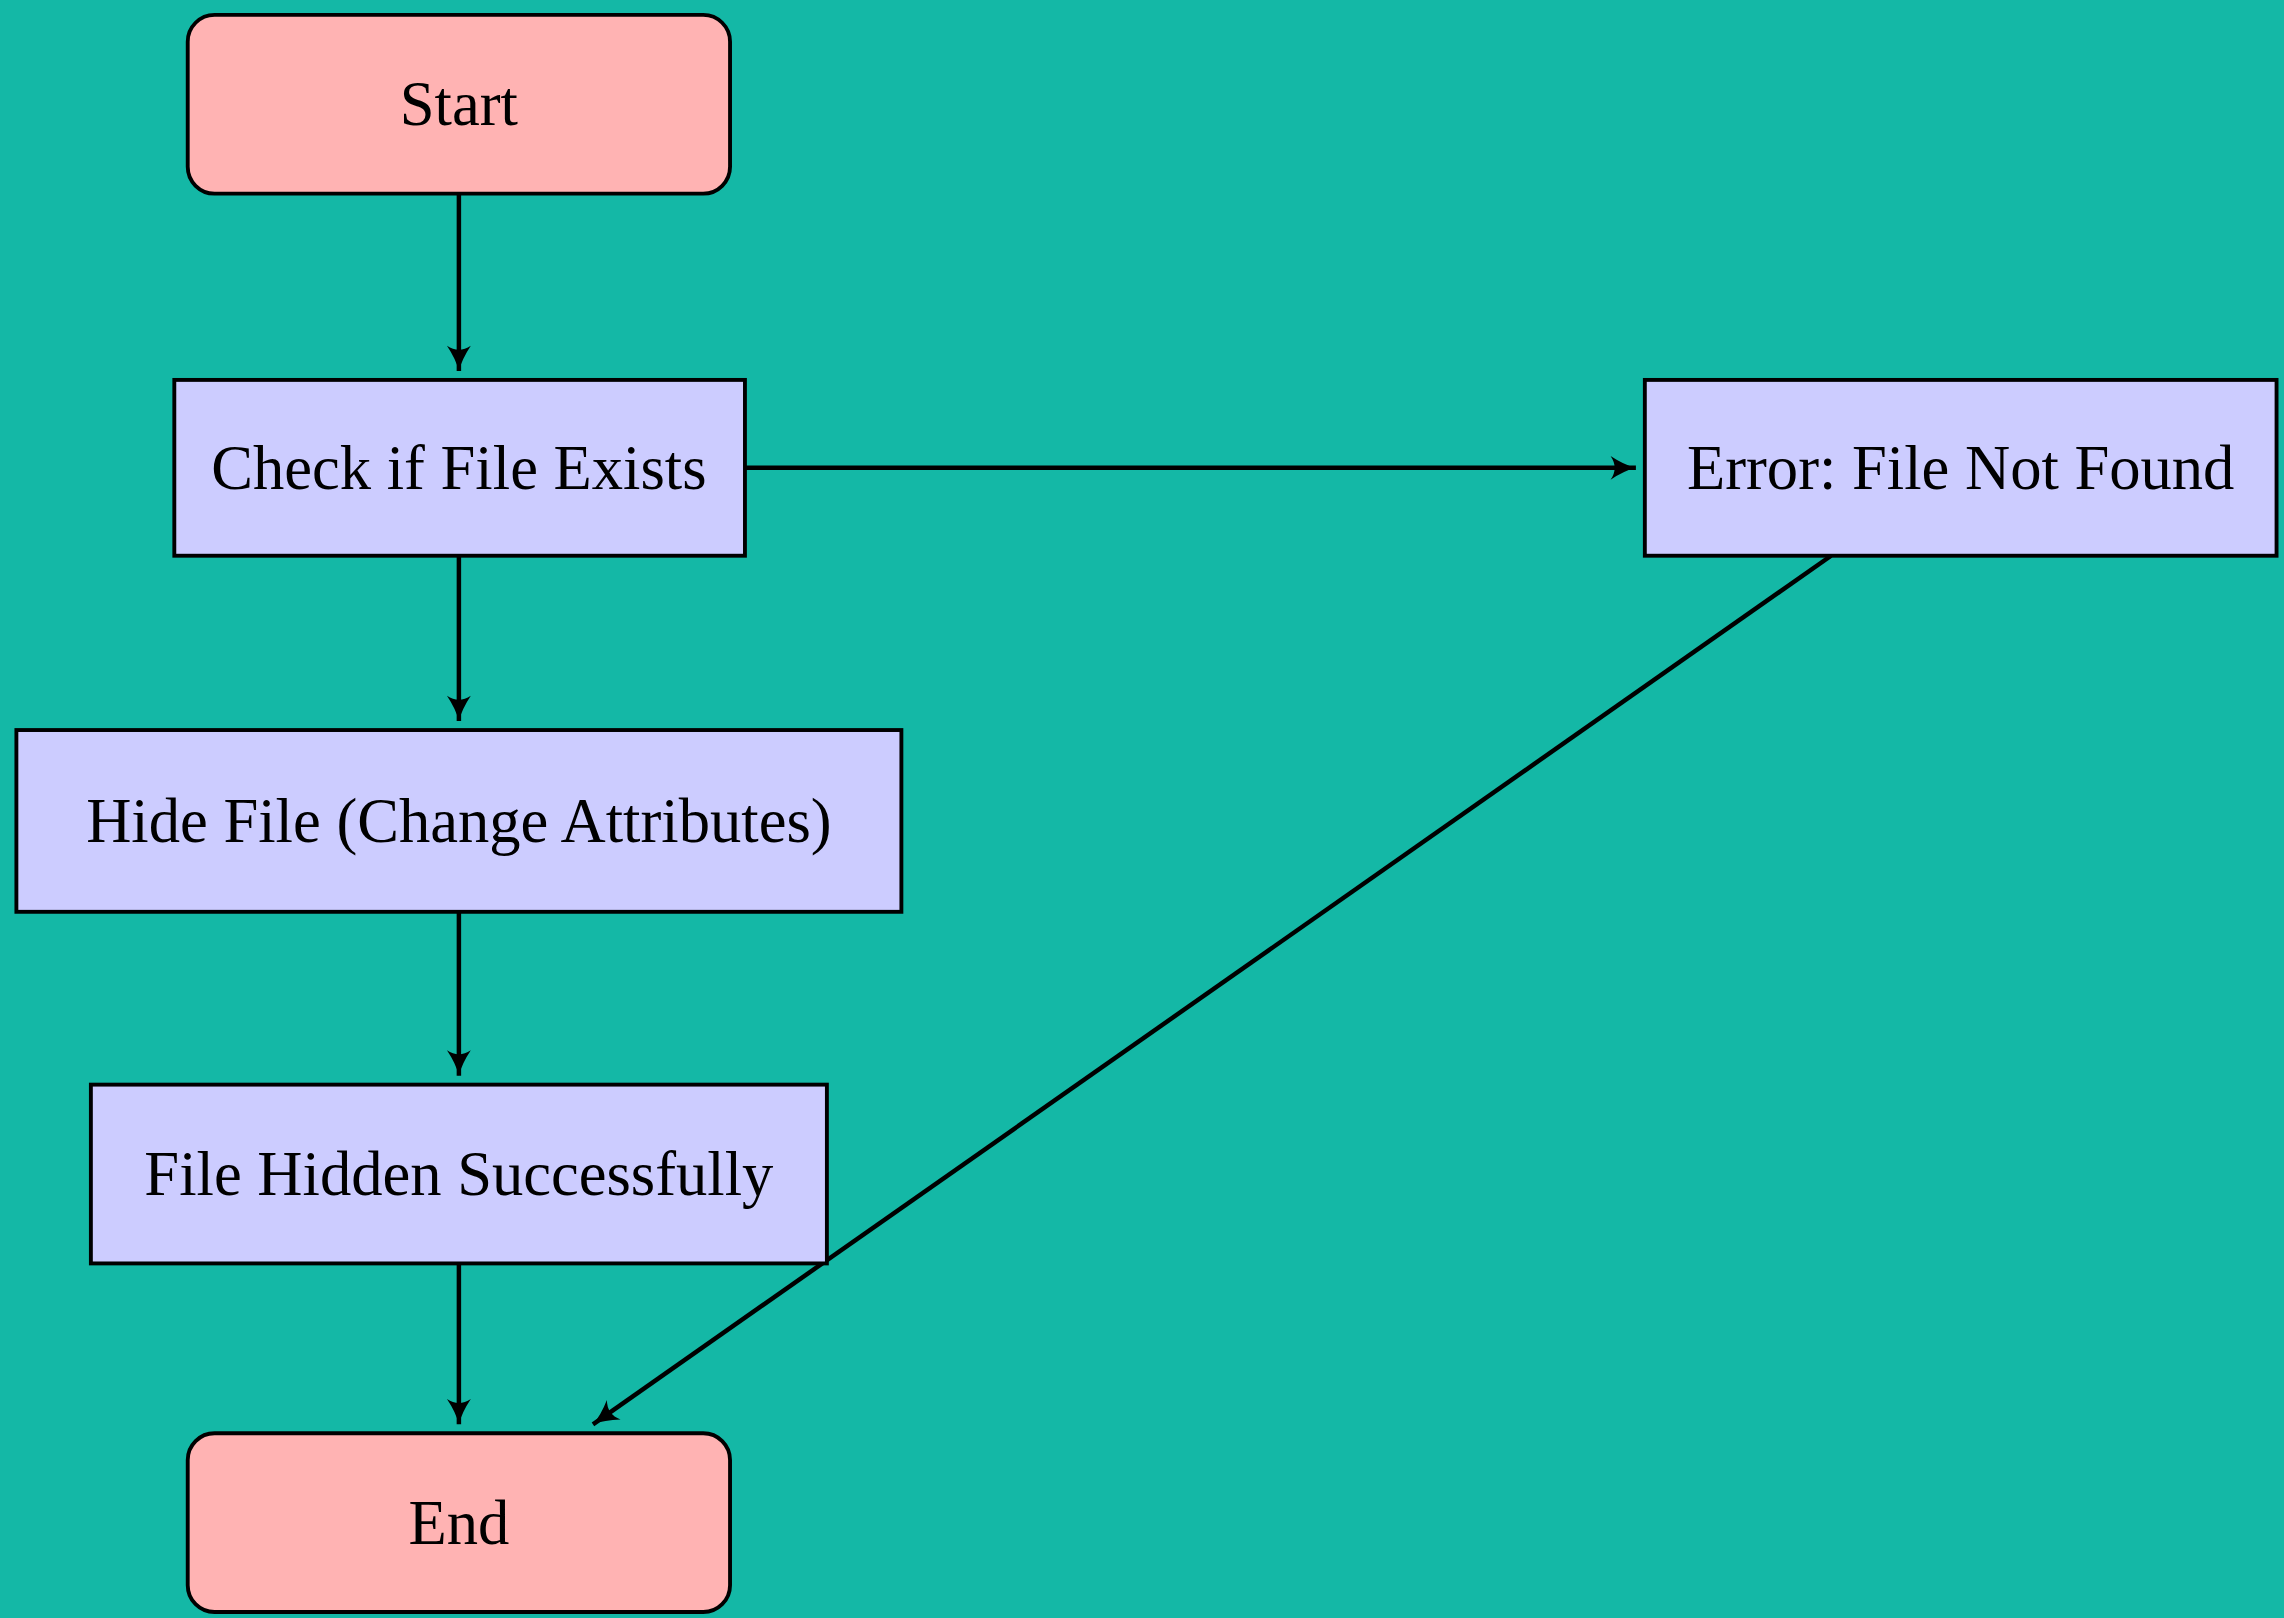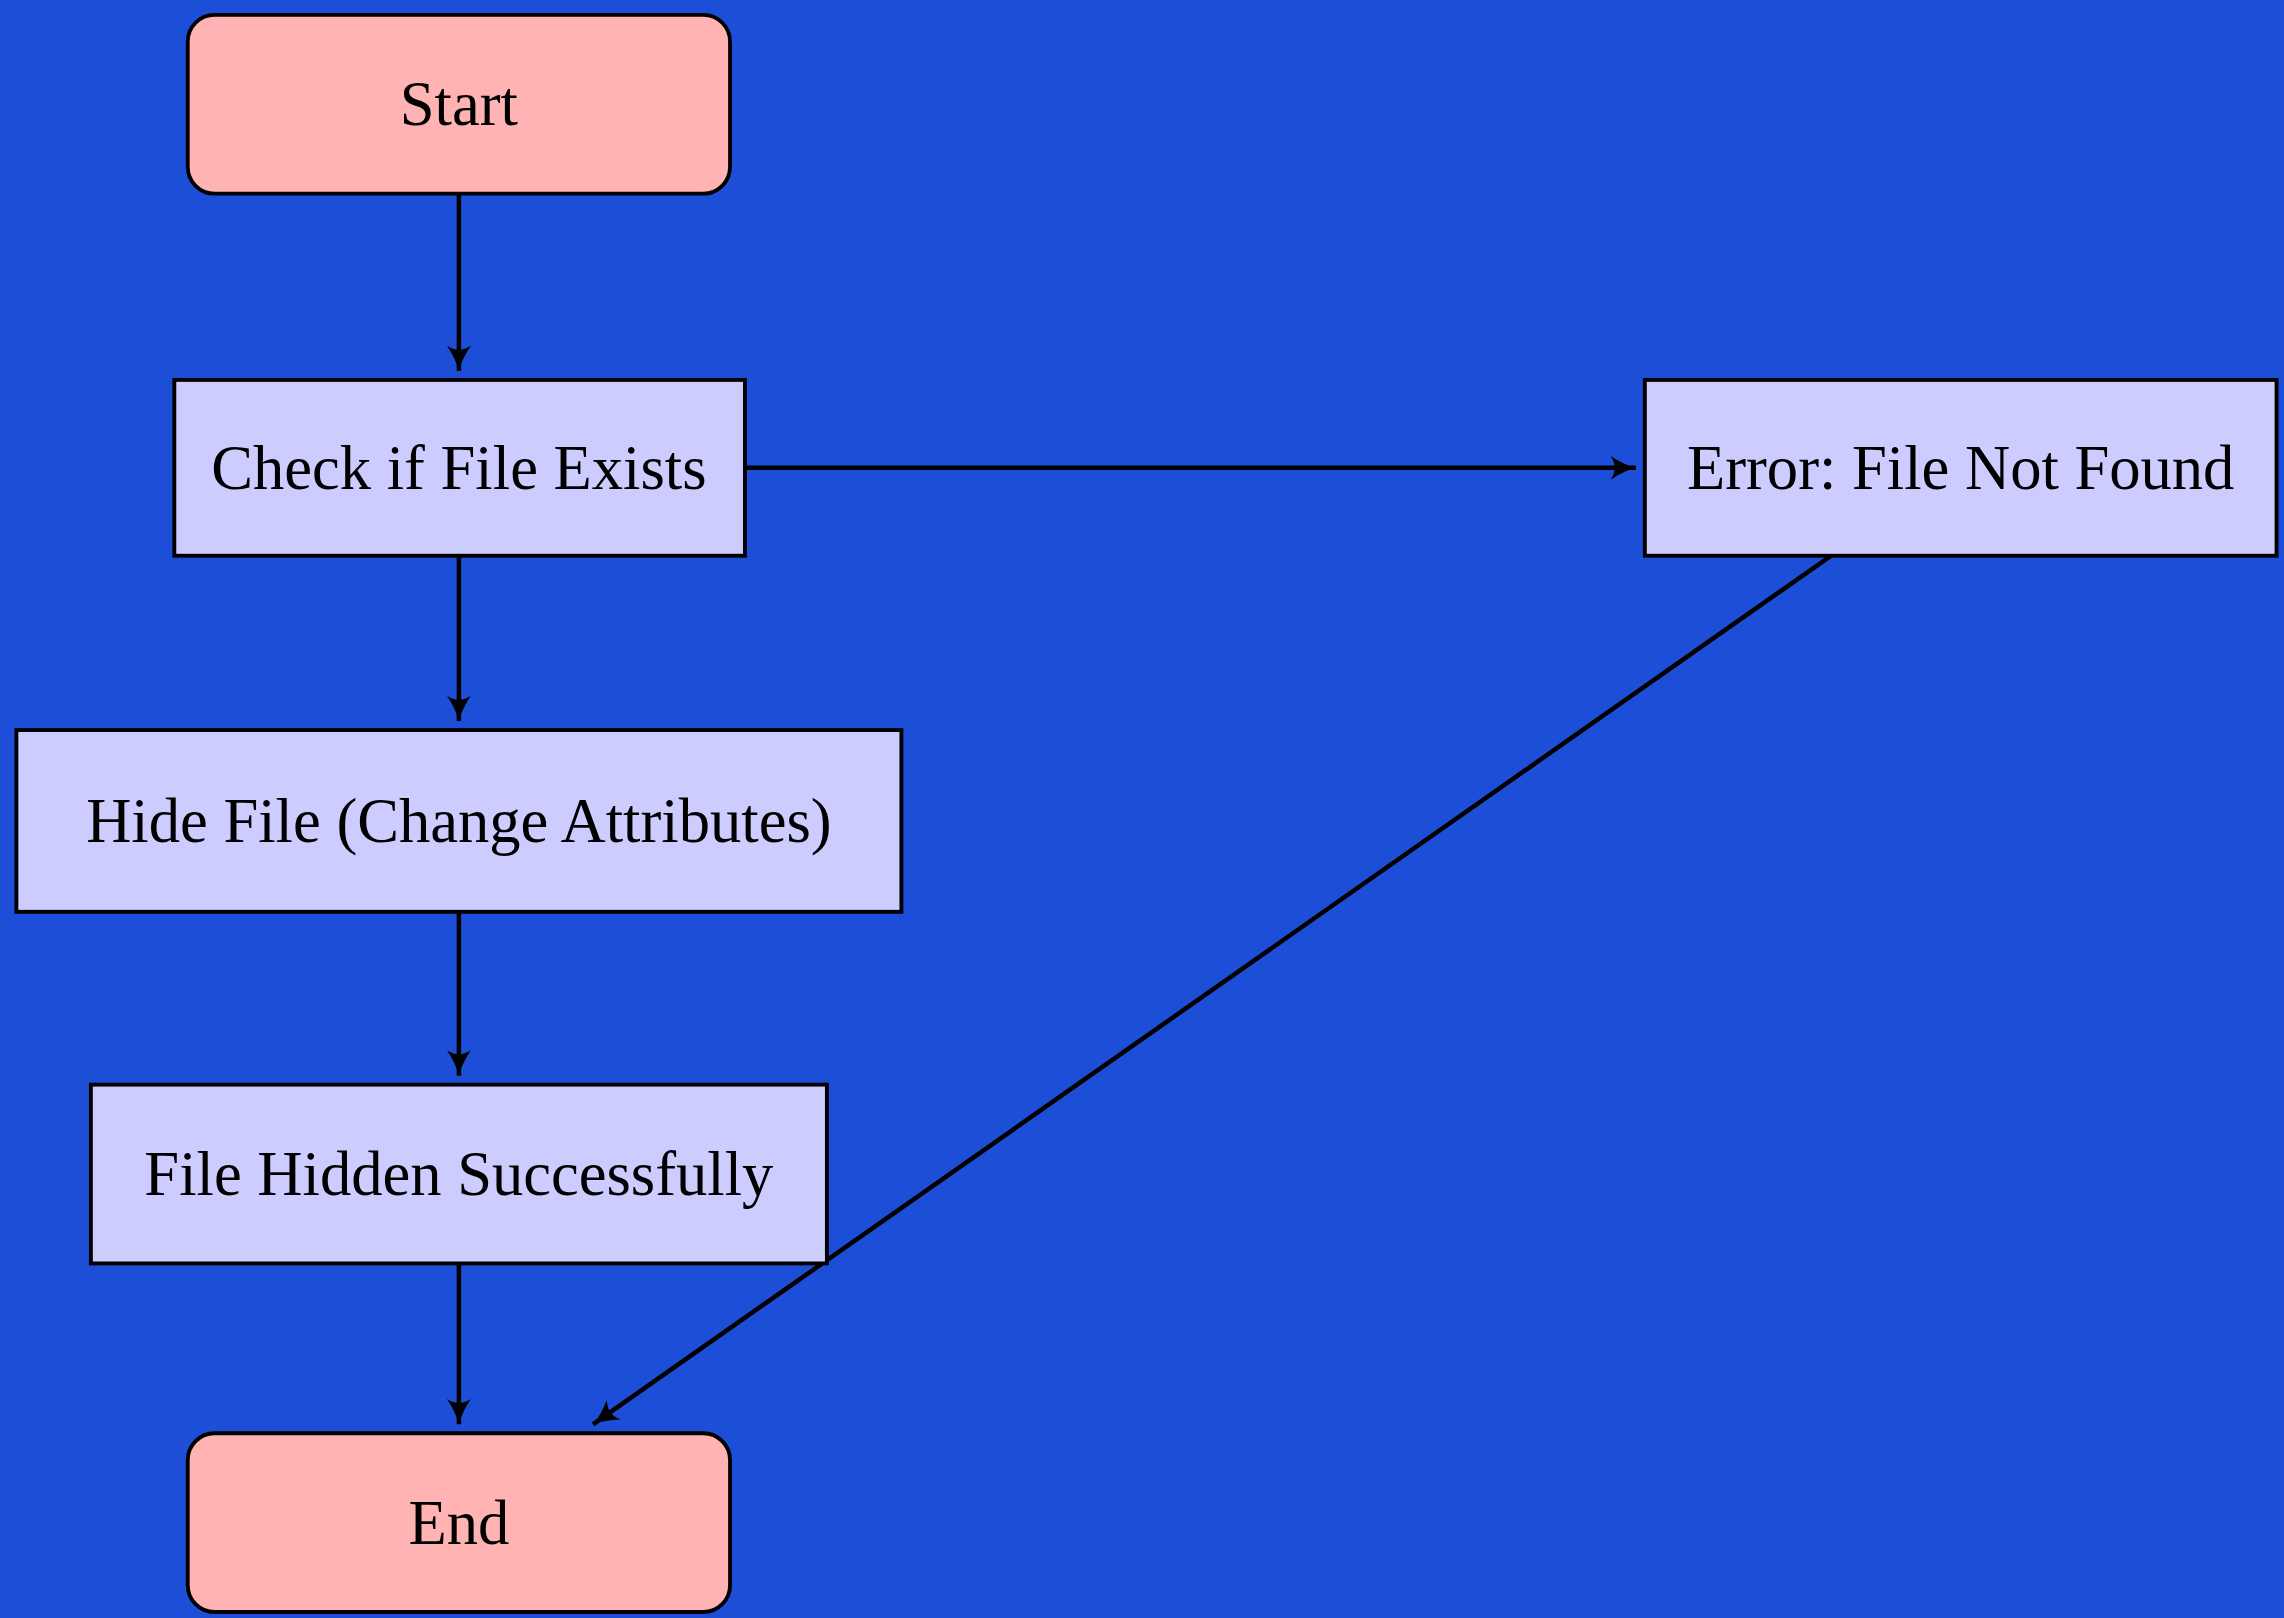--- a/index.html
+++ b/index.html
@@ -3,21 +3,21 @@
 <meta charset="utf-8">
 <style>
   html, body {
     margin: 0;
     padding: 0;
     background: #ffffff;
   }
   .canvas-wrap {
     width: 100vw;
     height: 100vh;
-    background: #1d4ed8;
+    background: #14b8a6;
     overflow: hidden;
   }
   svg.flowchart {
     display: block;
     width: 100vw;
     height: auto;
     font-family: "Liberation Serif", "DejaVu Serif", serif;
   }
   .node-rect {
     stroke-width: 2.6;

